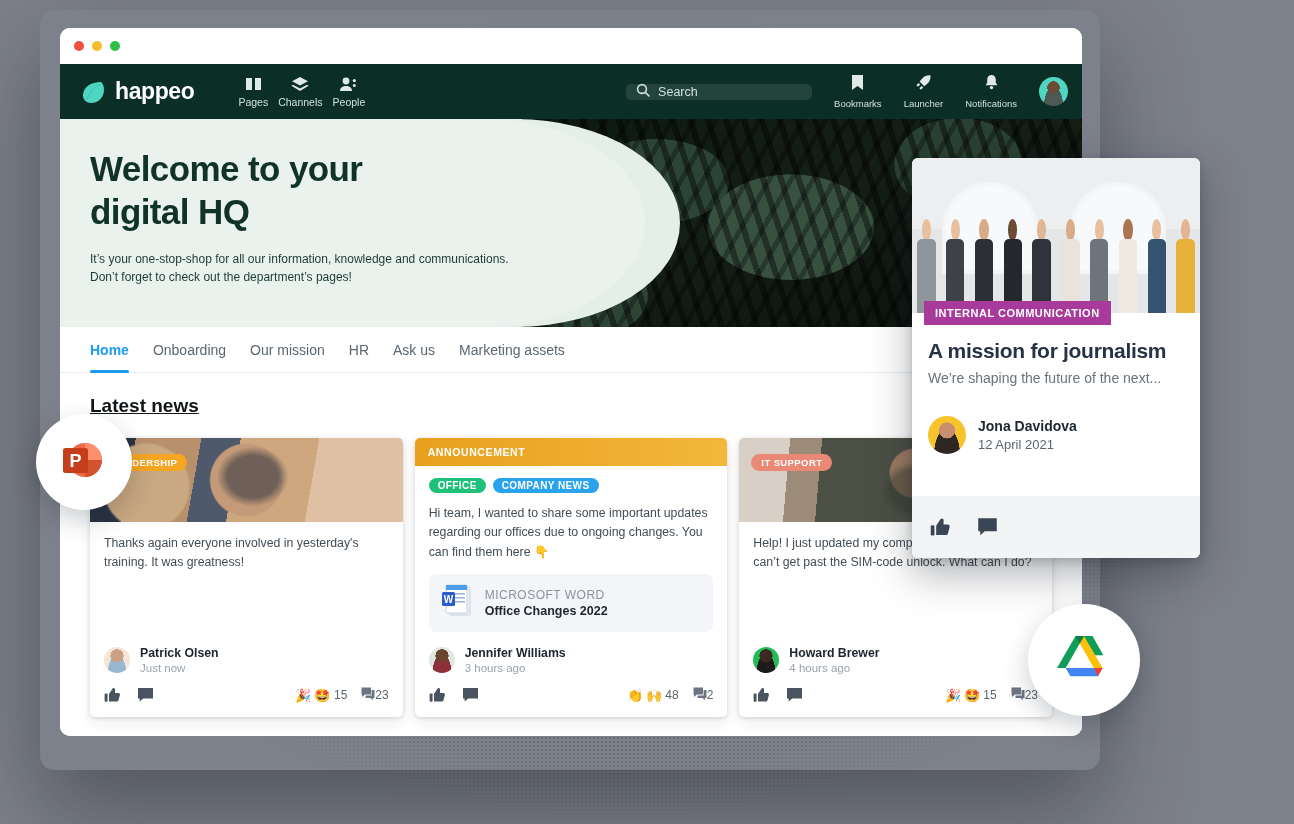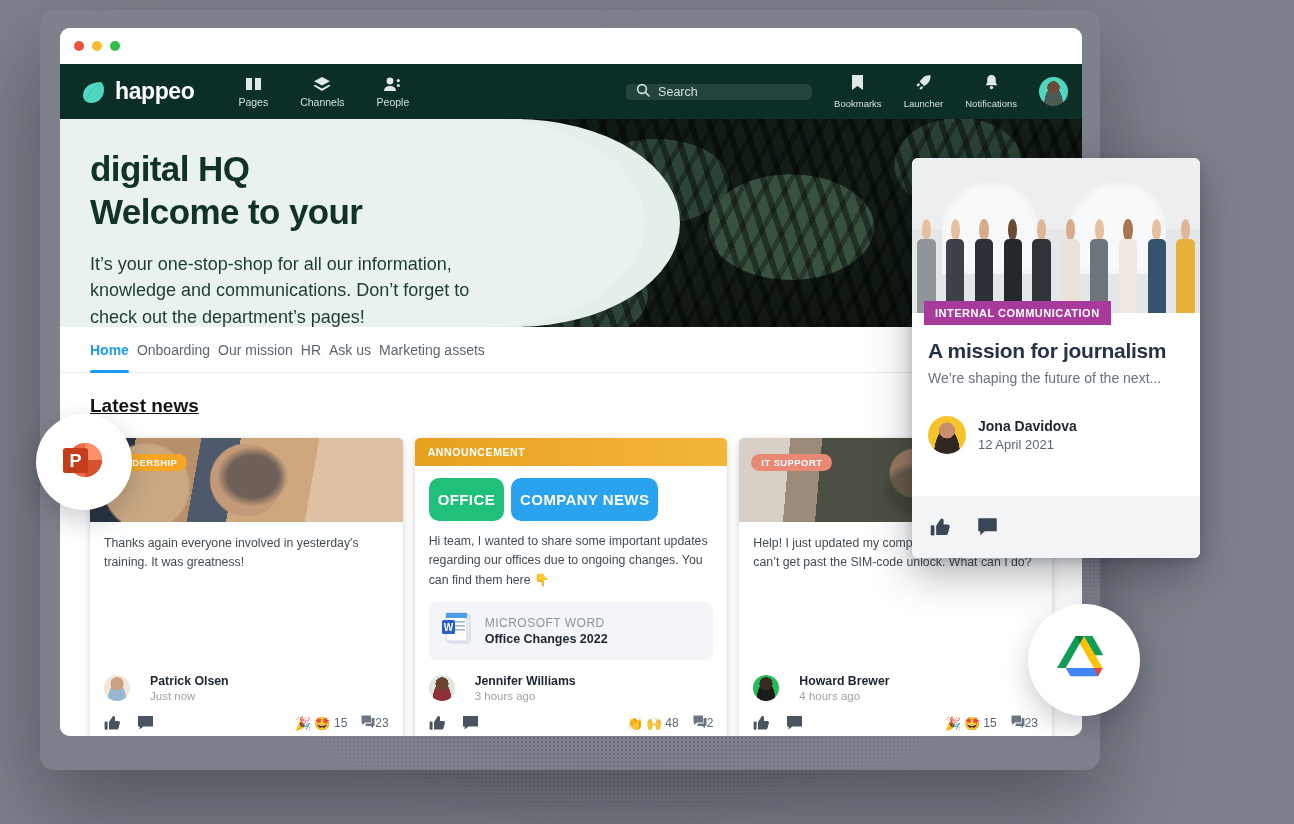--- a/index.html
+++ b/index.html
@@ -54,21 +54,21 @@
   .navbar {
     height: 55px; background: #0b2e27;
     display: flex; align-items: center; padding: 0 14px 0 18px;
     position: relative;
   }
   .brand { display: flex; align-items: center; gap: 9px; }
   .logo-leaf { width: 28px; height: 28px; position: relative; }
   .brand-name {
     color: #fff; font-size: 23px; font-weight: bold; letter-spacing: -0.4px;
   }
-  .nav-items { display: flex; gap: 32px; margin-left: 44px; }
+  .nav-items { display: flex; gap: 10px; margin-left: 44px; }
   .nav-item {
     display: flex; flex-direction: column; align-items: center; gap: 3px;
     color: #b9cdc8; cursor: pointer;
   }
   .nav-item .ico { height: 17px; display:flex; align-items:center; }
   .nav-item .lbl { font-size: 10.5px; color: #cfe0dc; }
 
   .nav-right { margin-left: auto; display: flex; align-items: center; gap: 22px; }
   .search-box {
     width: 186px; height: 16px; background: rgba(255,255,255,.10);
@@ -115,28 +115,28 @@
     background: #eaf2ee;
     border-top-right-radius: 320px 208px;
     border-bottom-right-radius: 320px 208px;
   }
   .hero-text { position: absolute; left: 30px; top: 28px; width: 460px; }
   .hero-title {
     font-size: 35px; line-height: 1.24; color: #113228; font-weight: bold;
     letter-spacing: -0.6px;
   }
   .hero-sub {
-    margin-top: 17px; font-size: 18px; line-height: 1.48; color: #1d3b32;
+    margin-top: 17px; font-size: 12px; line-height: 1.48; color: #1d3b32;
     max-width: 420px;
   }
 
   
   .tabbar {
     height: 46px; background: #fff; border-bottom: 1px solid #e7eaee;
-    display: flex; align-items: center; padding-left: 30px; gap: 8px;
+    display: flex; align-items: center; padding-left: 30px; gap: 24px;
   }
   .tab {
     font-size: 14px; color: #5b6670; height: 46px; display:flex; align-items:center;
     position: relative; cursor: pointer;
   }
   .tab.active { color: #1d9bf0; font-weight: bold; }
   .tab.active::after {
     content:''; position:absolute; left:0; right:0; bottom:0; height:3px;
     background:#1d9bf0; border-radius:2px;
   }
@@ -180,34 +180,34 @@
   .chip-itsupport { background: #e98874; }
 
   .banner {
     height: 28px; background: linear-gradient(90deg,#e8a01e,#f3b73a);
     display:flex; align-items:center; padding-left:13px;
     color:#fff; font-size:10.5px; font-weight:bold; letter-spacing:.6px;
   }
   .card-body { padding: 12px 14px 0 14px; flex: 1; }
   .tags { display:flex; gap:7px; margin-bottom: 11px; }
   .tag {
-    font-size: 15px; font-weight:bold; color:#fff; letter-spacing:.4px;
-    padding: 13px 9px; border-radius: 10px;
+    font-size: 10px; font-weight:bold; color:#fff; letter-spacing:.4px;
+    padding: 2px 9px; border-radius: 10px;
   }
   .tag-office { background:#1fc07a; }
   .tag-company { background:#2aa3ef; }
   .card-text { font-size: 12.3px; line-height: 1.58; color: #424c55; }
   .attach {
     margin-top: 12px; background:#f3f5f8; border-radius: 7px;
     padding: 10px 12px; display:flex; align-items:center; gap: 12px;
   }
   .attach-meta .kind { font-size: 12px; color:#8a939d; letter-spacing:.5px; }
   .attach-meta .name { font-size: 12.5px; color:#1c2630; font-weight:bold; margin-top:2px; }
 
-  .author { display:flex; align-items:center; gap: 20px; padding: 14px 14px 0 14px; }
+  .author { display:flex; align-items:center; gap: 10px; padding: 14px 14px 0 14px; }
   .av { width: 26px; height:26px; border-radius:50%; flex:none; }
   .av1 { background: radial-gradient(circle at 50% 34%, #caa184 0 30%, transparent 31%), radial-gradient(ellipse at 50% 105%,#9ab7d2 0 50%, transparent 51%), #f3e6d6; }
   .av2 { background: radial-gradient(circle at 50% 34%, #6b4430 0 30%, transparent 31%), radial-gradient(ellipse at 50% 105%,#8e2f3a 0 52%, transparent 53%), #dfe8e0; }
   .av3 { background: radial-gradient(circle at 50% 34%, #3b2a22 0 30%, transparent 31%), radial-gradient(ellipse at 50% 105%,#1b1b1b 0 52%, transparent 53%), #22bb55; }
   .author .nm { font-size: 12.3px; font-weight:bold; color:#1c2630; }
   .author .tm { font-size: 11.5px; color:#9aa3ac; margin-top:2px; }
 
   .cardfoot {
     display:flex; align-items:center; padding: 13px 14px 14px 14px; gap:16px;
   }
@@ -366,22 +366,22 @@
       <div class="avatar-nav"></div>
     </div>
   </div>
 
   <div class="hero">
     <div class="hero-photo"></div>
     <div class="hero-curve"></div>
     <div class="hero-curve2"></div>
     <div class="hero-text">
       <div class="hero-title">
+        <div>Welcome to your</div>
         <div>digital HQ</div>
-        <div>Welcome to your</div>
       </div>
       <div class="hero-sub">It’s your one-stop-shop for all our information, knowledge and communications. Don’t forget to check out the department’s pages!</div>
     </div>
   </div>
 
   <div class="tabbar">
     <div class="tab active">Home</div>
     <div class="tab">Onboarding</div>
     <div class="tab">Our mission</div>
     <div class="tab">HR</div>

